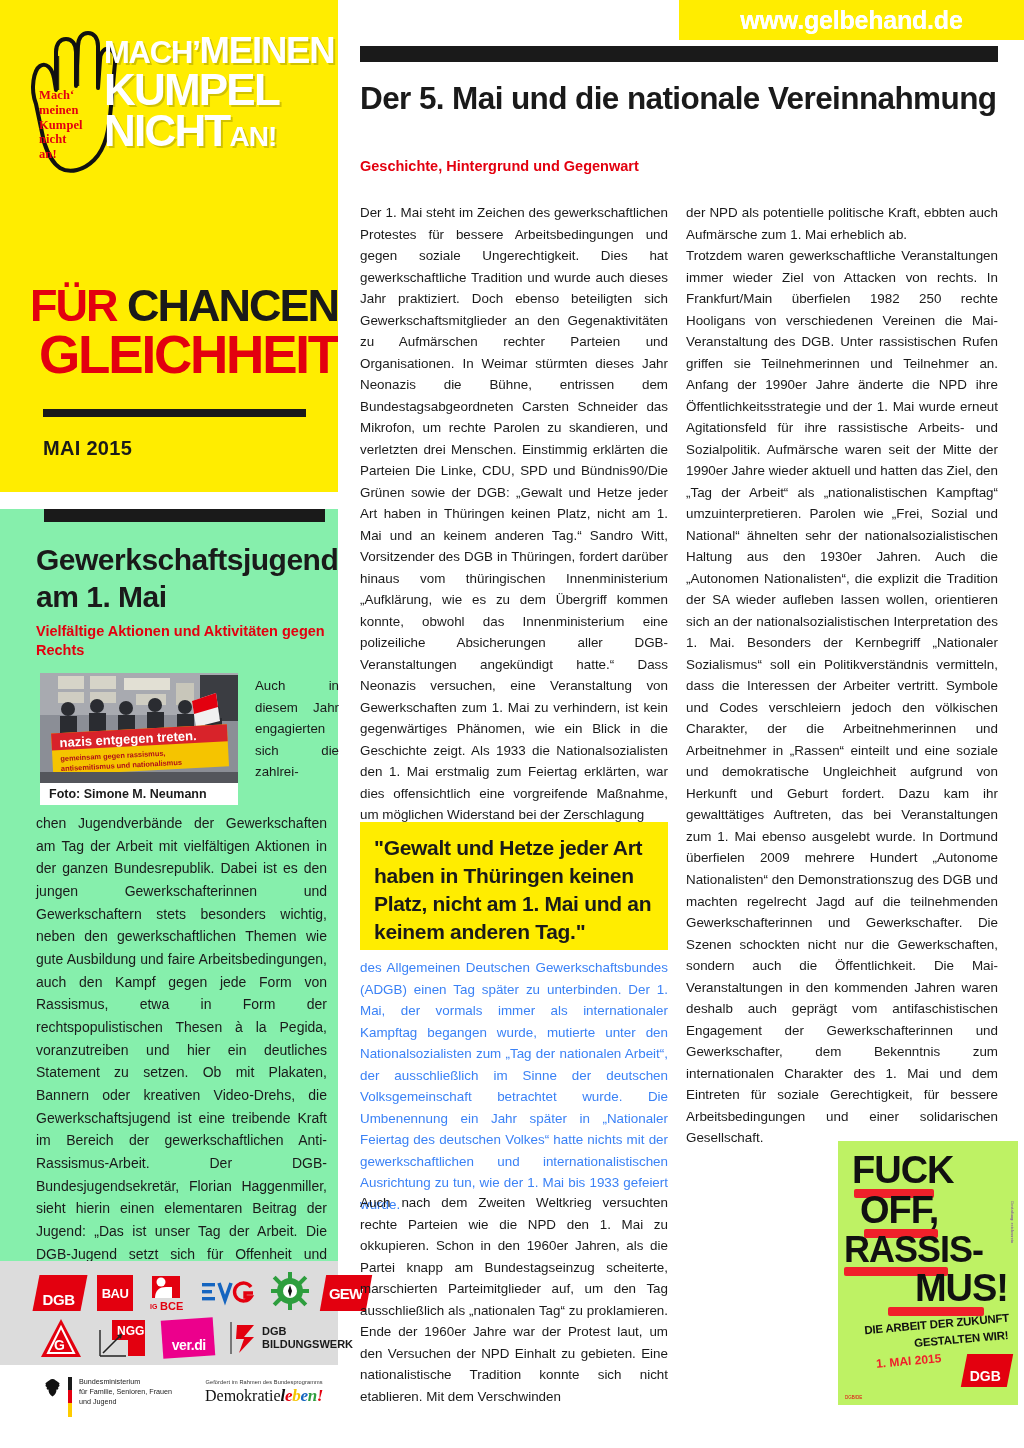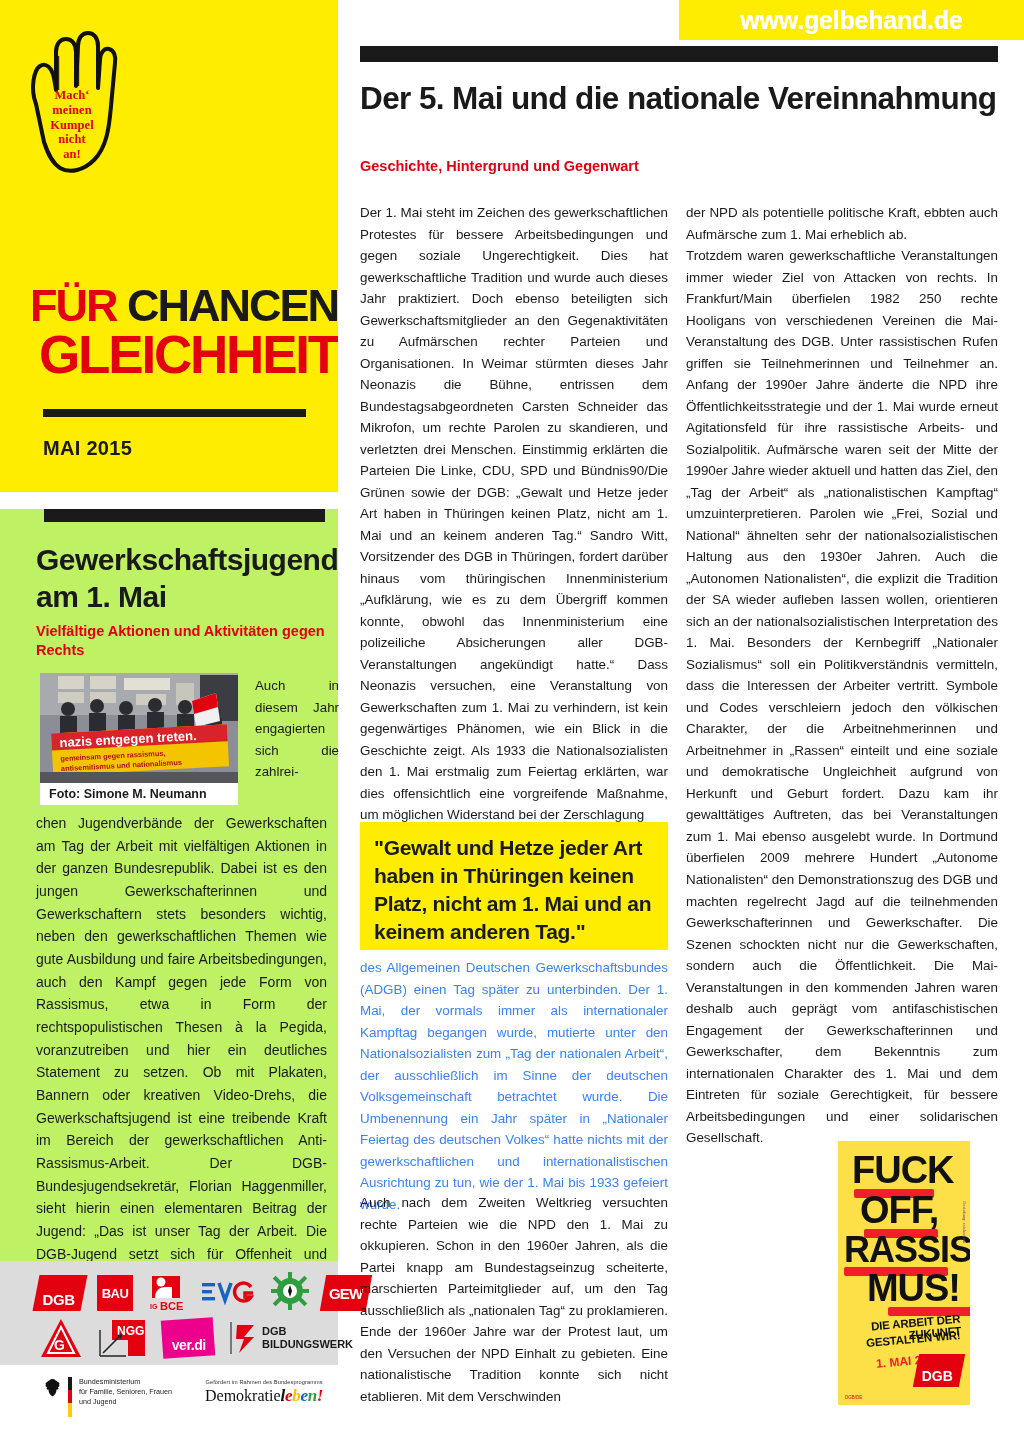--- a/index.html
+++ b/index.html
@@ -15,21 +15,21 @@
   .left-col { position:absolute; left:0; top:0; width:338px; height:1448px; }
 
   .masthead {
     position:absolute; left:0; top:0; width:338px; height:492px;
     background:#FFED00; overflow:hidden;
   }
   .hand-wrap { position:absolute; left:22px; top:30px; width:96px; height:150px; }
   .hand-svg { position:absolute; left:0; top:0; }
   .hand-text {
     position:absolute; left:17px; top:58px; width:66px;
-    text-align:center; color:#E3000F;
+    color:#E3000F;
     font-family:"Liberation Serif", serif; font-weight:700;
     font-size:12.5px; line-height:1.18; letter-spacing:.1px;
   }
   .mh-lines { position:absolute; left:104px; top:34px; width:228px; }
   .mh-l1 {
     color:#fff; font-weight:800; font-size:36.5px; line-height:.95;
     letter-spacing:-1.2px; white-space:nowrap;
     text-shadow: 2px 2px 0 rgba(0,0,0,.18);
   }
   .mh-l1 .mach { font-size:31px; }
@@ -66,21 +66,21 @@
     position:absolute; left:43px; top:409px; width:263px; height:8px; background:#1a1a1a;
   }
   .mh-date {
     position:absolute; left:43px; top:437px;
     color:#1a1a1a; font-weight:600; font-size:20px; letter-spacing:.3px;
   }
 
   
   .side-panel {
     position:absolute; left:0; top:509px; width:338px; height:752px;
-    background:#bef264;
+    background:#86efac;
   }
   .sp-rule { position:absolute; left:44px; top:0px; width:281px; height:13px; background:#1a1a1a; }
   .sp-title {
     position:absolute; left:36px; top:33px; width:290px;
     color:#1a1a1a; font-weight:700; font-size:30px; line-height:1.22;
     letter-spacing:-.5px;
   }
   .sp-sub {
     position:absolute; left:36px; top:113px; width:290px;
     color:#E3000F; font-weight:700; font-size:14.5px; line-height:1.34;
@@ -207,22 +207,22 @@
     position:absolute; left:686px; top:202px; width:312px;
     color:#1a1a1a; font-size:13.4px; line-height:1.605; text-align:justify;
   }
   .col-b-wrap {
     position:absolute; left:686px; top:1141px; width:143px;
     color:#1a1a1a; font-size:13.4px; line-height:1.605; text-align:justify;
   }
 
   
   .poster {
-    position:absolute; left:838px; top:1141px; width:132px; height:264px;
-    background:#fde047; overflow:hidden;
+    position:absolute; left:838px; top:1141px; width:180px; height:264px;
+    background:#bef264; overflow:hidden;
   }
   .po-line { position:relative; color:#111; font-weight:800; letter-spacing:-1px; }
   .po-strike { position:absolute; background:#F0202A; height:9px; border-radius:2px; }
   .po-sub1 {
     position:absolute; right:9px; top:177px; color:#111; font-weight:800;
     font-size:11.5px; transform:rotate(-5deg); letter-spacing:-.2px; text-align:right;
   }
   .po-sub2 {
     position:absolute; right:9px; top:192px; color:#111; font-weight:800;
     font-size:11.5px; transform:rotate(-5deg); letter-spacing:-.2px; text-align:right;
@@ -251,20 +251,29 @@
     <div class="masthead">
 
       <div class="hand-wrap">
         <svg class="hand-svg" width="96" height="150" viewBox="0 0 96 150">
           <path d="M14 74 C8 58 12 40 18 36 C24 32 30 38 32 48 L34 60 L34 22 C34 14 38 9 44 9 C50 9 54 14 54 22 L54 56 L56 16 C56 8 60 3 66 3 C72 3 76 8 76 16 L76 58 L78 30 C78 23 82 18 87 19 C92 20 94 26 93 33 L89 76 C87 100 84 118 72 130 C62 140 48 144 38 138 C30 133 26 124 22 112 Z" fill="#FFED00" stroke="#111" stroke-width="4" stroke-linejoin="round"></path>
           <path d="M36 60 L36 26 M56 56 L56 20 M76 58 L76 24" stroke="#111" stroke-width="2.4" fill="none" opacity=".85"></path>
         </svg>
         <div class="hand-text">Mach‘<br>meinen<br>Kumpel<br>nicht<br>an!</div>
       </div>
 
+      <div class="mh-lines">
+        <div class="mh-l1">
+          <span class="mach">MACH’</span><span>MEINEN</span>
+        </div>
+        <div class="mh-l2">KUMPEL</div>
+        <div class="mh-l3">
+          <span>NICHT</span><span class="an">AN!</span>
+        </div>
+      </div>
 
       <div class="fuer-line">
         <span class="red">FÜR</span>
         <span class="blk">CHANCEN-</span>
       </div>
       <div class="gleich">GLEICHHEIT</div>
       <div class="mh-rule"></div>
       <div class="mh-date">MAI 2015</div>
     </div>
 

